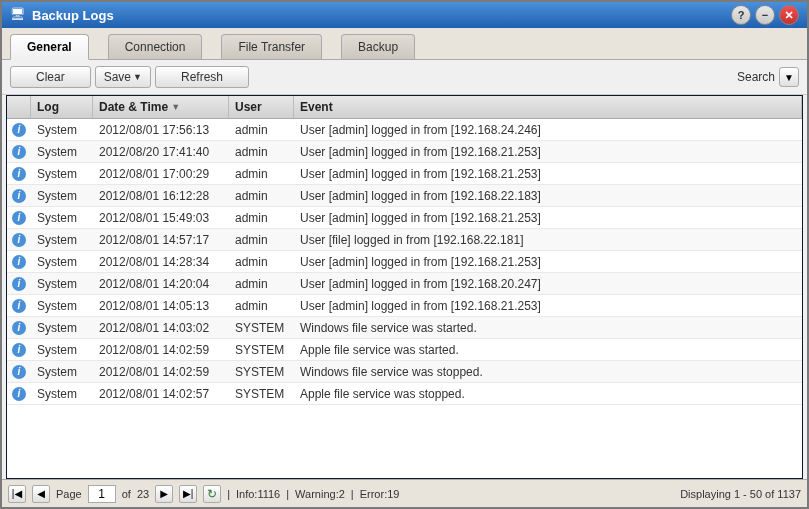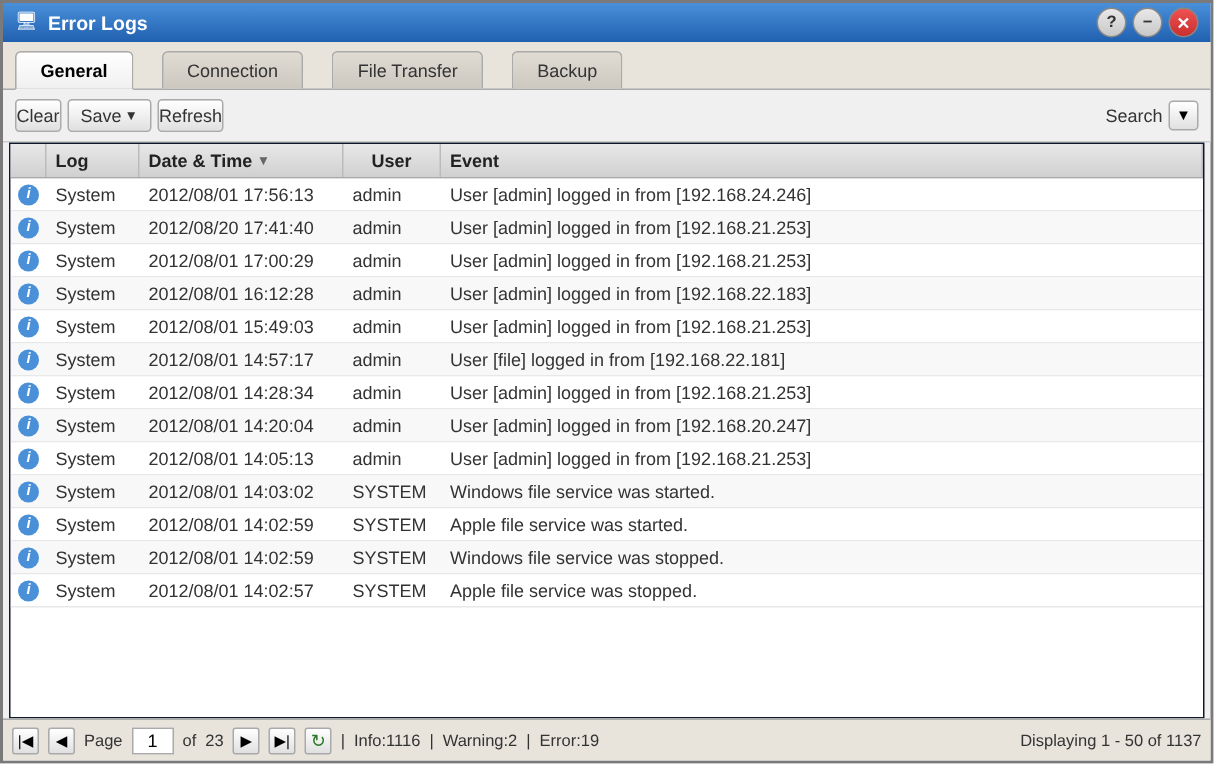--- a/index.html
+++ b/index.html
@@ -92,21 +92,21 @@
     .toolbar {
       background: #f0f0f0;
       border-bottom: 1px solid #ccc;
       padding: 6px 8px;
       display: flex;
       align-items: center;
       gap: 4px;
       flex-shrink: 0;
     }
     .btn {
-      padding: 3px 0;
+      padding: 3px 25px;
       border: 1px solid #aaa;
       border-radius: 3px;
       background: linear-gradient(to bottom, #ffffff, #e0e0e0);
       cursor: pointer;
       font-size: 12px;
       color: #333;
     }
     .btn-save {
       display: flex;
       align-items: center;
@@ -161,21 +161,21 @@
       border-right: 1px solid #bbb;
       display: flex;
       align-items: center;
       gap: 3px;
       cursor: pointer;
       user-select: none;
     }
     .col-icon { width: 24px; }
     .col-log { width: 62px; }
     .col-datetime { width: 136px; }
-    .col-user { width: 65px; justify-content: center; }
+    .col-user { width: 65px; }
     .col-event { flex: 1; }
     .sort-arrow { font-size: 9px; color: #666; }
     .table-body {
       overflow-y: auto;
       flex: 1;
     }
     .table-row {
       display: flex;
       align-items: center;
       border-bottom: 1px solid #e8e8e8;
@@ -270,21 +270,21 @@
     }
   </style>
 </head>
 <body>
 
 <div class="window">
 
   <div class="title-bar">
     <div class="title-bar-left">
       <span class="title-icon">🖥</span>
-      <span class="title-text">Error Logs</span>
+      <span class="title-text">Backup Logs</span>
     </div>
     <div class="title-buttons">
       <div class="title-btn help">?</div>
       <div class="title-btn min">−</div>
       <div class="title-btn close">✕</div>
     </div>
   </div>
 
   <div class="tab-bar">
     <div class="tab active">General</div>

